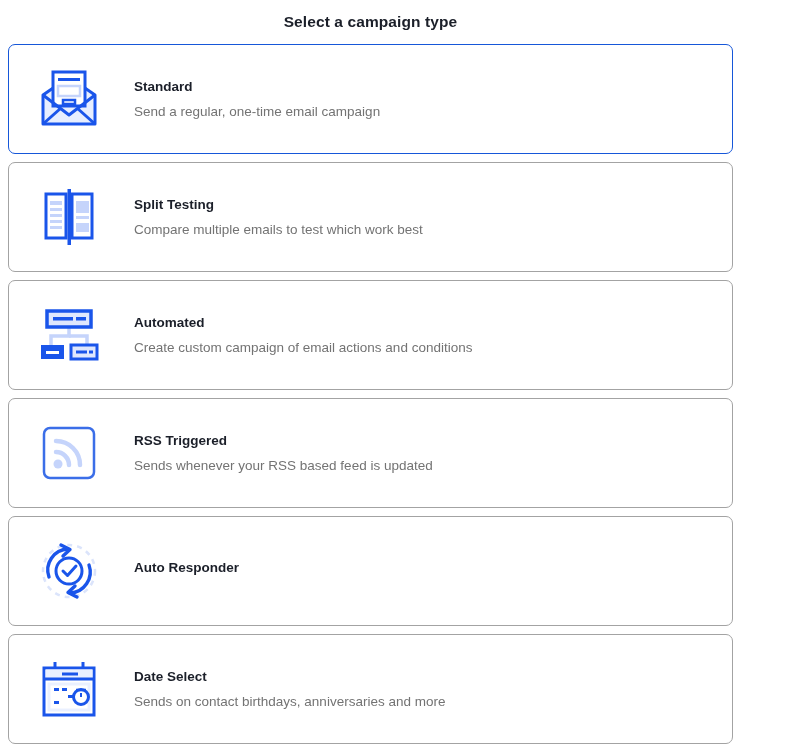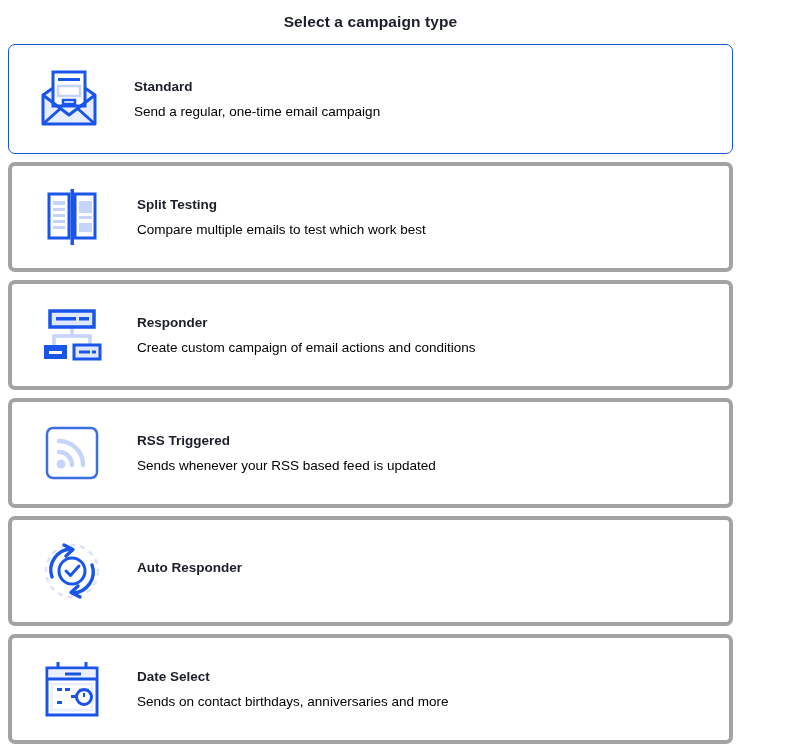--- a/index.html
+++ b/index.html
@@ -32,21 +32,21 @@
     line-height: 20px;
   }
   .card-list {
     margin-top: 12px;
     padding: 0 8px;
     box-sizing: border-box;
   }
   .card {
     box-sizing: border-box;
     height: 110px;
-    border: 4px solid #a3a3a3;
+    border: 1px solid #a3a3a3;
     border-radius: 7px;
     background: #ffffff;
     display: flex;
     align-items: center;
     margin-bottom: 8px;
     padding-left: 28px;
     cursor: pointer;
   }
   .card.selected {
     border: 1.6px solid #1657d9;
@@ -68,21 +68,21 @@
   .card-title {
     font-size: 13.5px;
     font-weight: bold;
     color: #1b1f29;
     line-height: 18px;
     margin-bottom: 7px;
   }
   .card-desc {
     font-size: 13.5px;
     font-weight: normal;
-    color: #000000;
+    color: #737373;
     line-height: 18px;
   }
   svg { display: block; }
 </style>
 </head>
 <body>
 
 <div class="page">
 
   <h1 class="page-title">Select a campaign type</h1>
@@ -139,21 +139,21 @@
           <rect x="16" y="14" width="20" height="3.5" fill="#1a55ea"></rect>
           <rect x="39" y="14" width="10" height="3.5" fill="#1a55ea"></rect>
           <rect x="4" y="42" width="23" height="14" fill="#1a55ea"></rect>
           <rect x="9" y="48" width="13" height="3" fill="#ffffff"></rect>
           <rect x="34" y="42" width="26" height="14" fill="#dfe7fd" stroke="#1a55ea" stroke-width="3"></rect>
           <rect x="39" y="47.5" width="11" height="3" fill="#1a55ea"></rect>
           <rect x="52" y="47.5" width="4" height="3" fill="#1a55ea"></rect>
         </svg>
       </div>
       <div class="card-text">
-        <div class="card-title">Responder</div>
+        <div class="card-title">Automated</div>
         <div class="card-desc">Create custom campaign of email actions and conditions</div>
       </div>
     </div>
 
     <div class="card">
       <div class="card-icon">
         <svg width="64" height="64" viewBox="0 0 64 64">
           <rect x="7" y="7" width="50" height="50" rx="6" fill="#ffffff" stroke="#3b6ee8" stroke-width="2.5"></rect>
           <circle cx="21" cy="43" r="4.5" fill="#c5d4fb"></circle>
           <path d="M19 31 A13 13 0 0 1 32 44" fill="none" stroke="#c5d4fb" stroke-width="4.5" stroke-linecap="round"></path>

